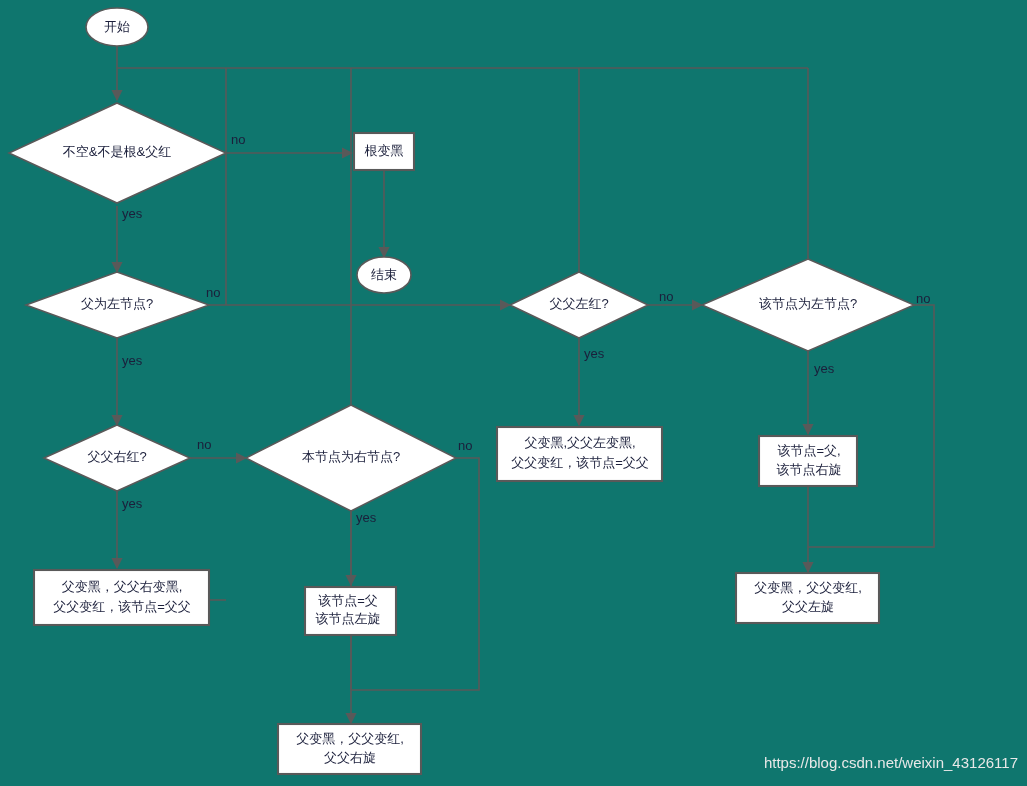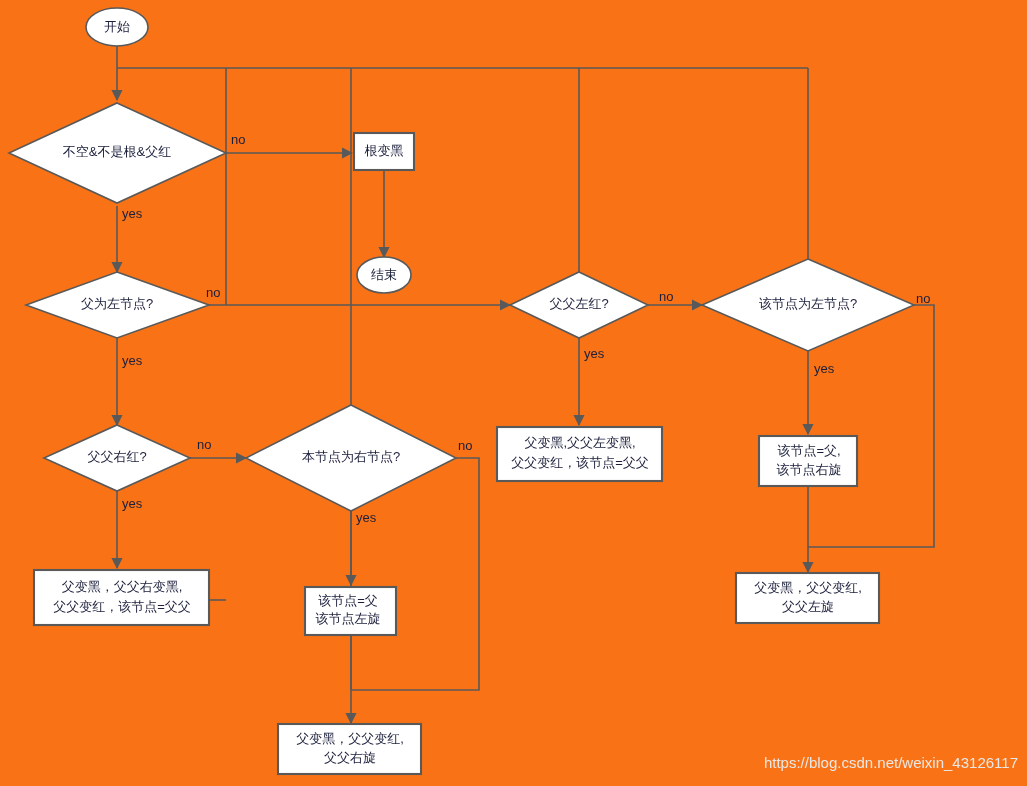--- a/index.html
+++ b/index.html
@@ -7,21 +7,21 @@
     padding: 0;
     background: #ffffff;
   }
   body {
     font-family: "Liberation Sans", "DejaVu Sans", sans-serif;
   }
   #canvas {
     position: relative;
     width: 1027px;
     height: 786px;
-    background: #f97316;
+    background: #0f766e;
     overflow: hidden;
   }
   #flow-svg {
     position: absolute;
     left: 0;
     top: 0;
     width: 1027px;
     height: 786px;
   }
   .edge {

